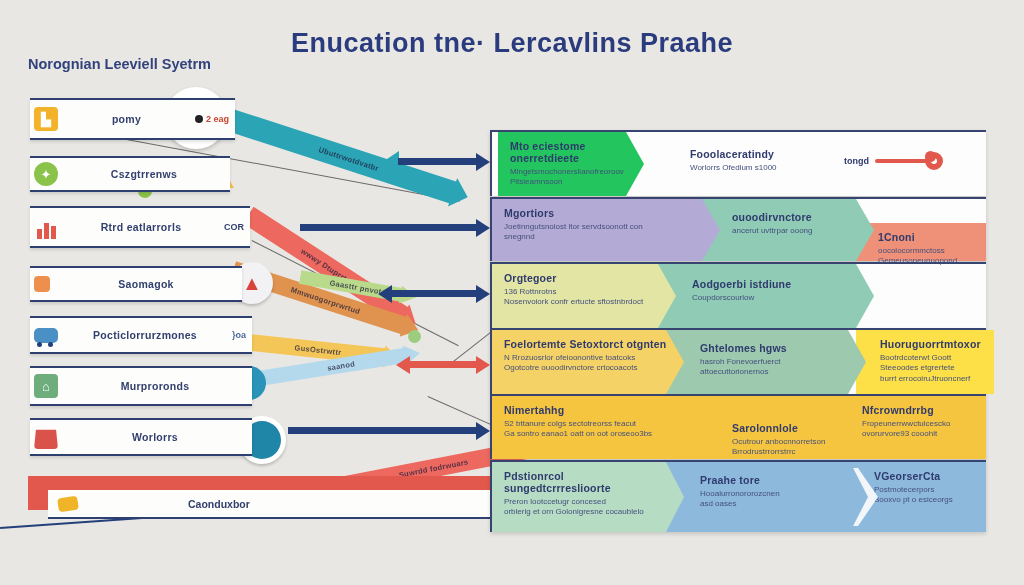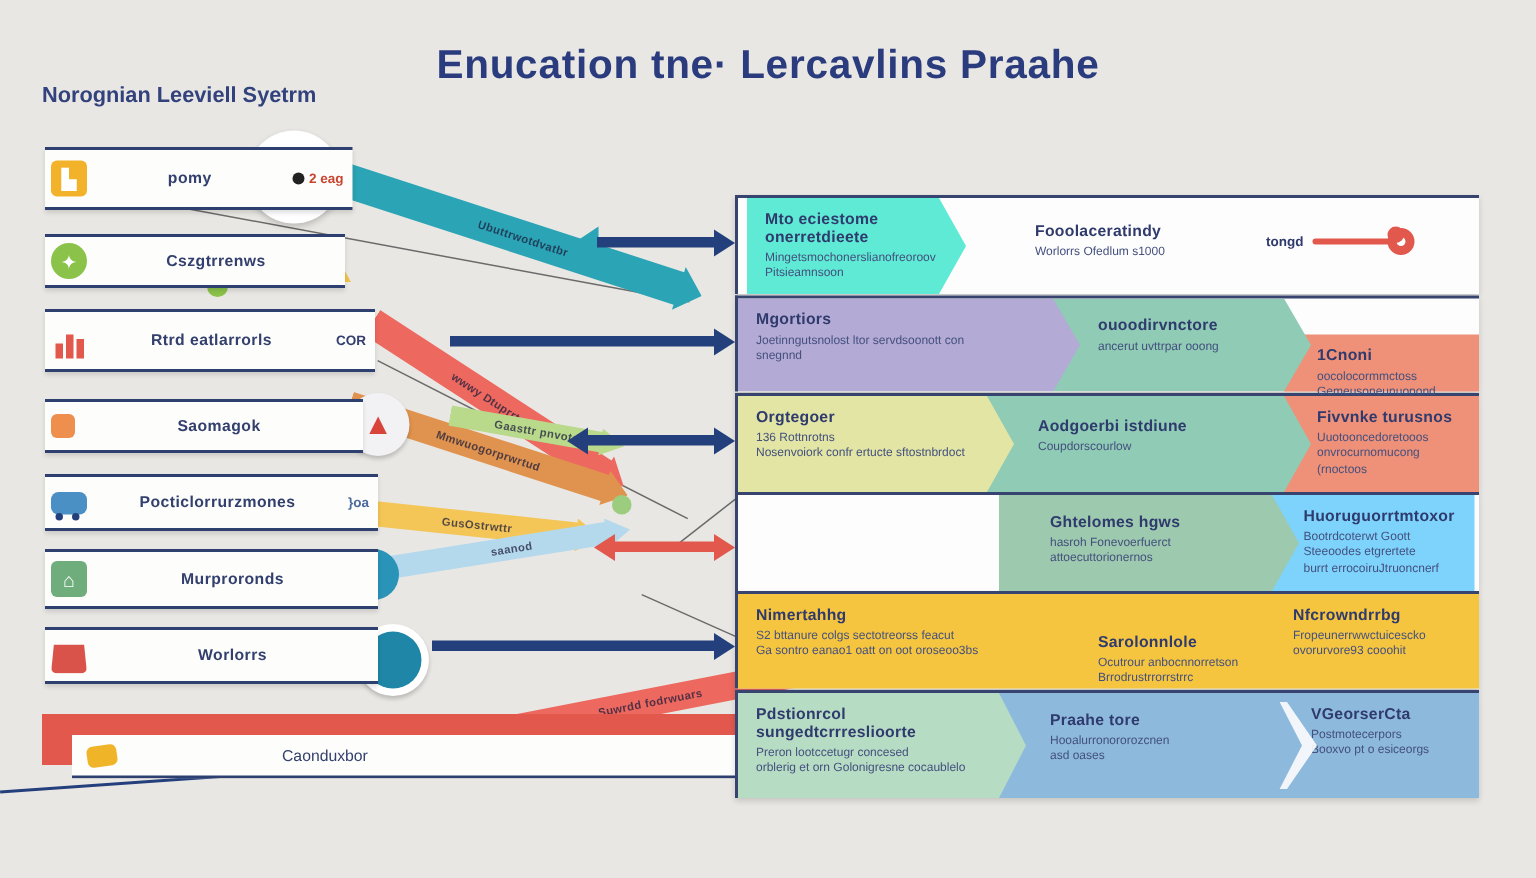--- a/index.html
+++ b/index.html
@@ -28,21 +28,21 @@
        border-radius:50%;background:#24407c;box-shadow:11px 0 0 #24407c;}
   .ric6{background:#6fae7c;}
   .ric7{background:#d9534a;clip-path:polygon(8% 20%,92% 20%,100% 100%,0 100%);}
   .ric8{background:#f0b429;width:20px;height:14px;transform:rotate(-8deg);}
   .bdot{width:8px;height:8px;border-radius:50%;background:#222;display:inline-block;margin-right:3px;}
   
   .redband{background:#e2584d;clip-path:polygon(0 0,calc(100% - 26px) 0,100% 50%,calc(100% - 26px) 100%,0 100%);}
   .row8{background:#fdfdfc;border-bottom:2px solid #2e4070;display:flex;align-items:center;
         clip-path:polygon(0 0,calc(100% - 14px) 0,100% 50%,calc(100% - 14px) 100%,0 100%);
         box-shadow:0 1px 2px rgba(0,0,0,.15);}
-  .row8 .rlabel{font-size:10.5px;font-weight:normal;color:#33406e;margin-left:110px;}
+  .row8 .rlabel{font-size:10.5px;font-weight:bold;color:#33406e;margin-left:110px;}
   .plusc{width:17px;height:17px;border-radius:50%;background:#fff;border:1px solid #999;
         color:#777;font-size:11px;display:flex;align-items:center;justify-content:center;}
   
   .ribbon{transform-origin:0 50%;display:flex;align-items:center;justify-content:center;
         clip-path:polygon(0 12%,calc(100% - 16px) 12%,calc(100% - 16px) 0,100% 50%,
                           calc(100% - 16px) 100%,calc(100% - 16px) 88%,0 88%);}
   .ribbon span{font-size:7.5px;color:rgba(30,30,60,.75);font-weight:bold;letter-spacing:.3px;
         white-space:nowrap;overflow:hidden;}
   
   .arr{height:7px;background:currentColor;}
@@ -185,21 +185,21 @@
 </div>
 
 <div class="abs redband" style="left:28px;top:476px;width:638px;height:34px"></div>
 <div class="abs row8" style="left:48px;top:490px;width:508px;height:27px">
   <span class="ric ric8" style="margin-left:10px"></span>
   <span class="rlabel">Caonduxbor</span>
 </div>
 <div class="abs plusc" style="left:610px;top:486px">⊕</div>
 
 <div class="abs card" style="top:130px;height:64px">
-  <div class="seg pt z2" style="left: 6px; width: 146px; background: #5eead4;">
+  <div class="seg pt z2" style="left: 6px; width: 146px; background: #22c55e;">
     <div class="seg-title">Mto eciestome onerretdieete</div>
     <div class="seg-body">Mingetsmochonerslianofreoroov
 Pitsieamnsoon</div>
   </div>
   <div class="seg z1" style="left:186px;width:165px">
     <div class="seg-title" style="margin-top:8px">Fooolaceratindy</div>
     <div class="seg-body">Worlorrs Ofedlum s1000</div>
   </div>
   <div class="trend">
     <span class="tl">tongd</span>
@@ -230,35 +230,34 @@
 <div class="abs card" style="top:262px;height:64px">
   <div class="seg pt z3" style="left: 0px; width: 184px; background: rgb(226, 229, 164);">
     <div class="seg-title">Orgtegoer</div>
     <div class="seg-body">136 Rottnrotns
 Nosenvoiork confr ertucte sftostnbrdoct</div>
   </div>
   <div class="seg pt z2" style="left: 166px; width: 216px; padding-left: 34px; background: rgb(143, 203, 181);">
     <div class="seg-title" style="margin-top:6px">Aodgoerbi istdiune</div>
     <div class="seg-body">Coupdorscourlow</div>
   </div>
-  <div class="seg z1" style="left: 364px; width: 130px; padding-left: 22px; background: rgb(239, 144, 120);">
-    <div class="seg-title">Fivvnke turusnos</div>
-    <div class="seg-body">Uuotooncedoretooos
-onvrocurnomucong
-(rnoctoos</div>
-  </div>
 </div>
 
 <div class="abs card" style="top:328px;height:64px">
+  <div class="seg pt z3" style="left: 0px; width: 192px; background: rgb(245, 210, 102);">
+    <div class="seg-title">Foelortemte Setoxtorct otgnten</div>
+    <div class="seg-body">N Rrozuosrlor ofeioonontive toatcoks
+Ogotcotre ouoodirvnctore crtocoacots</div>
+  </div>
   <div class="seg pt z2" style="left: 174px; width: 200px; padding-left: 34px; background: rgb(157, 201, 174);">
     <div class="seg-title" style="margin-top:4px">Ghtelomes hgws</div>
     <div class="seg-body">hasroh Fonevoerfuerct
 attoecuttorionernos</div>
   </div>
-  <div class="seg z1" style="left: 353px; width: 138px; padding-left: 24px; background: #7dd3fc;">
+  <div class="seg z1" style="left: 364px; width: 138px; padding-left: 24px; background: #fde047;">
     <div class="seg-title">Huoruguorrtmtoxor</div>
     <div class="seg-body">Bootrdcoterwt Goott
 Steeoodes etgrertete
 burrt errocoiruJtruoncnerf</div>
   </div>
 </div>
 
 <div class="abs card" style="top:394px;height:63px">
   <div class="seg z1" style="left: 0px; width: 494px; background: rgb(246, 197, 63);"></div>
   <div class="chev" style="left: 318px; background: rgb(250, 223, 142);"></div>

